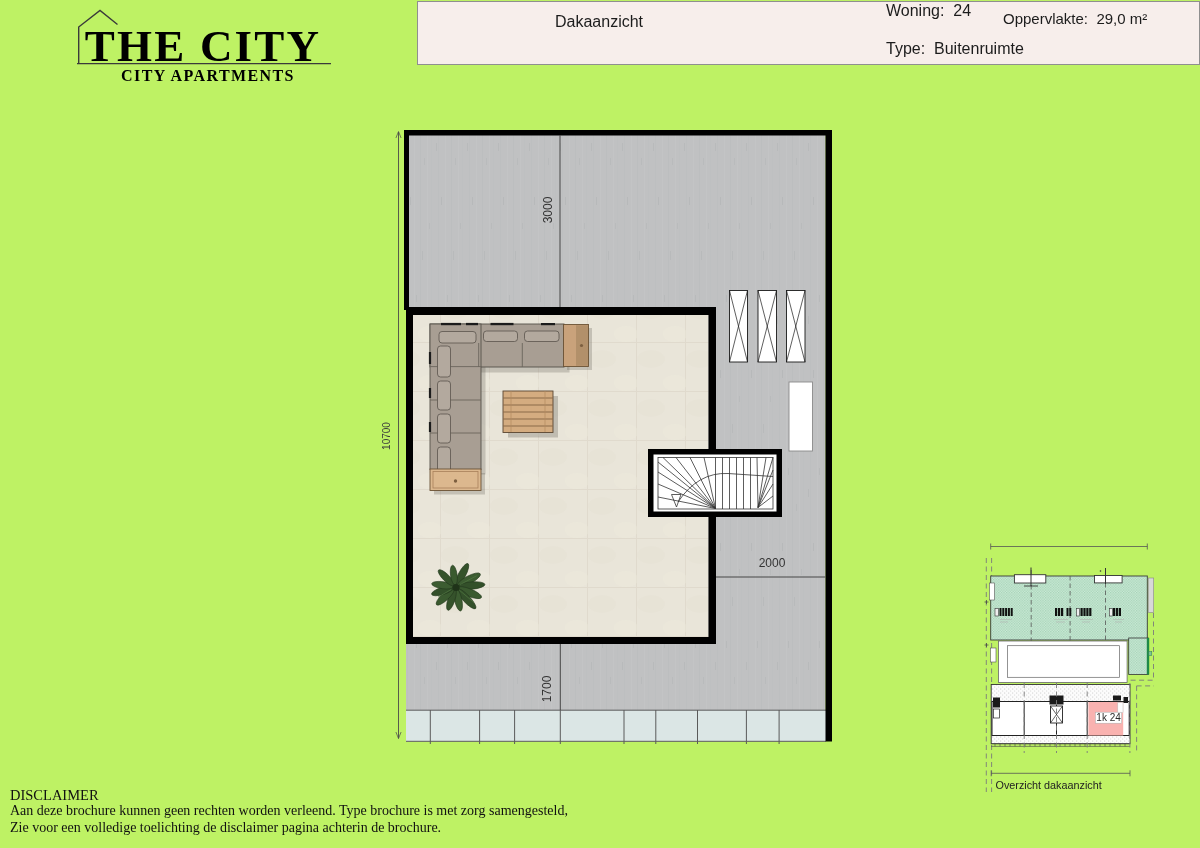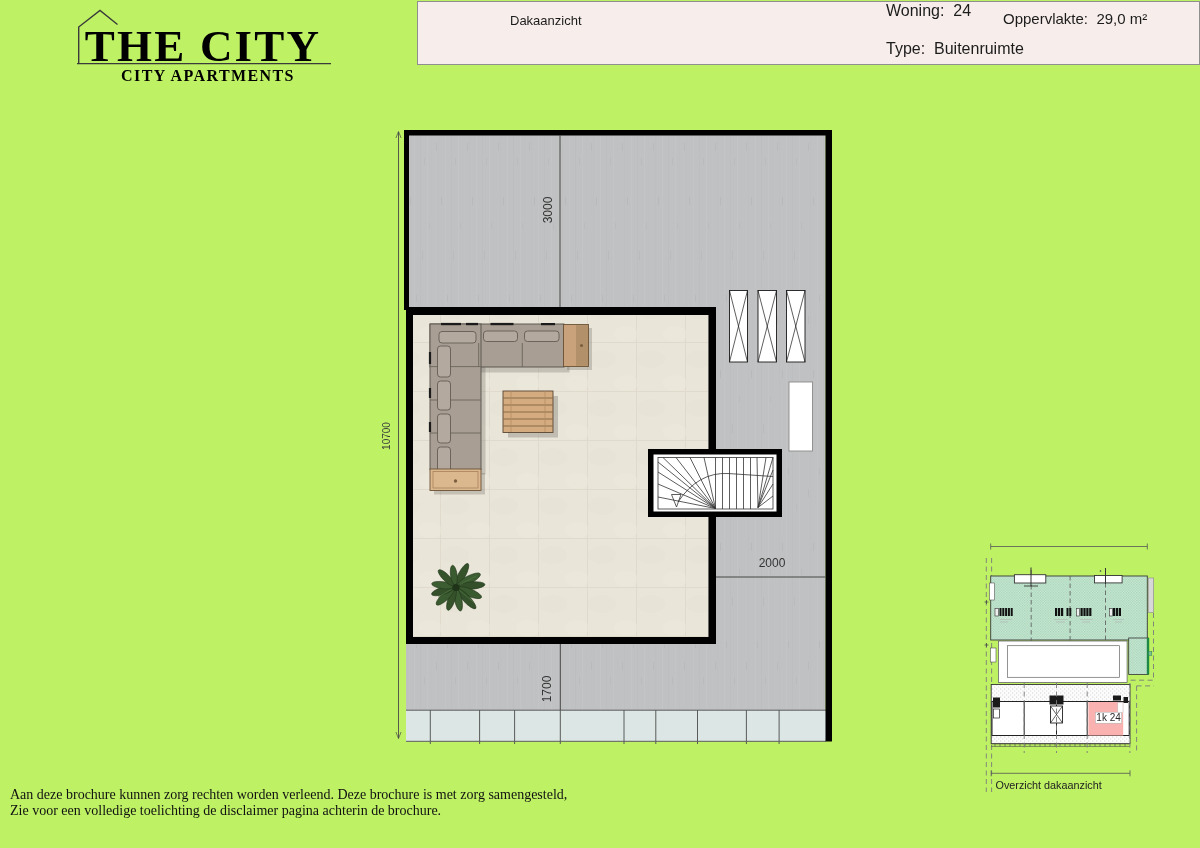--- a/index.html
+++ b/index.html
@@ -13,21 +13,21 @@
 
   <svg class="abs" style="left:60px;top:0px" width="290" height="95" viewBox="0 0 290 95">
     <path d="M18.7 64 V27 L40 10.5 L57.5 24.5" fill="none" stroke="#3a3a3a" stroke-width="1.4"></path>
     <line x1="17" y1="63.6" x2="271" y2="63.6" stroke="#3a3a3a" stroke-width="1.4"></line>
     <text x="143" y="61" text-anchor="middle" font-family="Liberation Serif,serif" font-weight="bold" font-size="45" letter-spacing="2.2">THE CITY</text>
     <text x="148" y="80.5" text-anchor="middle" font-family="Liberation Serif,serif" font-weight="bold" font-size="16" letter-spacing="1.4">CITY APARTMENTS</text>
   </svg>
 
   <div class="abs" style="left:417px;top:1px;width:783px;height:64px;background:#f7eeeb;border:1px solid #8f8f8f;box-sizing:border-box;"></div>
 
-  <div class="abs" style="left:510px;top:13px;font-size:13px;color:#1c1c1c;">Dakaanzicht</div>
+  <div class="abs" style="left:555px;top:13px;font-size:16px;color:#1c1c1c;">Dakaanzicht</div>
 
   <div class="abs" style="left:886px;top:2px;font-size:16px;color:#1c1c1c;">Woning:&nbsp; 24</div>
 
   <div class="abs" style="left:886px;top:40px;font-size:16px;color:#1c1c1c;">Type:&nbsp; Buitenruimte</div>
 
   <div class="abs" style="left:1003px;top:10px;font-size:15px;color:#1c1c1c;">Oppervlakte:&nbsp; 29,0 m²</div>
 
   <svg class="abs" style="left:370px;top:118px" width="470" height="630" viewBox="370 118 470 630">
     <defs>
       <pattern id="roofTex" width="31" height="173" patternUnits="userSpaceOnUse">
@@ -343,17 +343,18 @@
     <g stroke="#555" stroke-width="0.8">
       <line x1="11.2" y1="233.3" x2="150" y2="233.3"></line>
       <line x1="11.2" y1="230.3" x2="11.2" y2="236.3"></line>
       <line x1="150" y1="230.3" x2="150" y2="236.3"></line>
     </g>
 
     <text x="15.5" y="248.5" font-size="10.8" fill="#222">Overzicht dakaanzicht</text>
   </svg>
 
   <div class="abs" style="left:10px;top:787px;font-family:'Liberation Serif',serif;font-size:14px;color:#111;line-height:16.4px;">
-    <div>Aan deze brochure kunnen zorg rechten worden verleend. Deze brochure is met zorg samengesteld,</div>
+    <div style="font-size:14.5px;">DISCLAIMER</div>
+    <div>Aan deze brochure kunnen geen rechten worden verleend. Type brochure is met zorg samengesteld,</div>
     <div>Zie voor een volledige toelichting de disclaimer pagina achterin de brochure.</div>
   </div>
 
 </div>
 
 </body></html>

